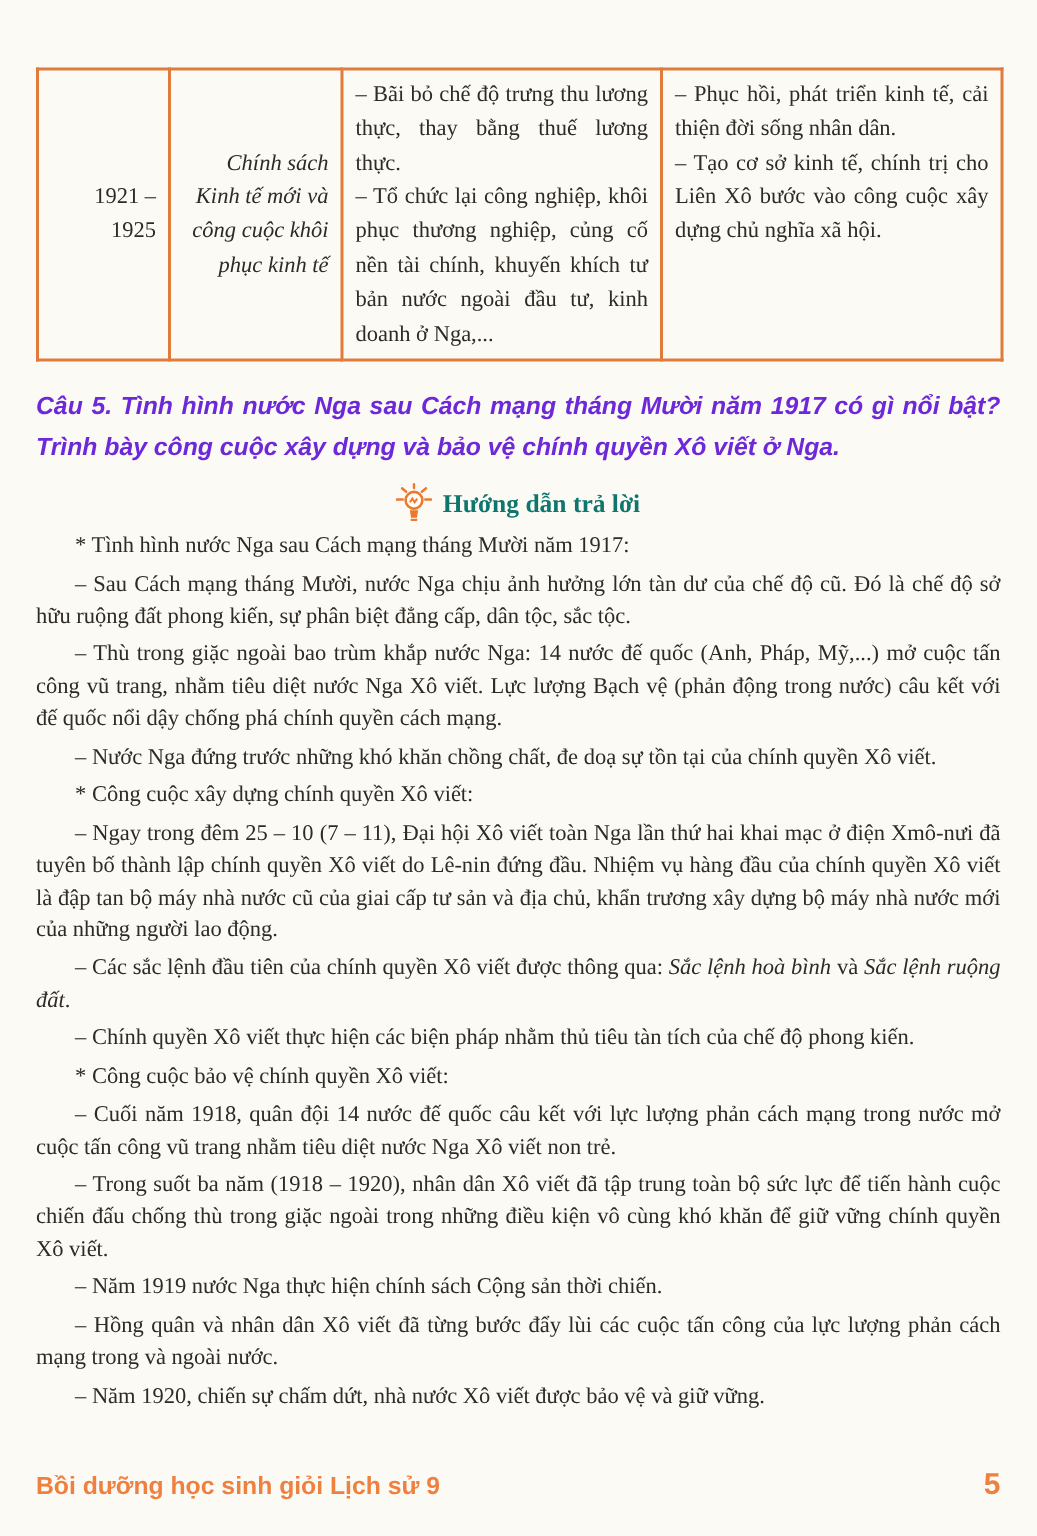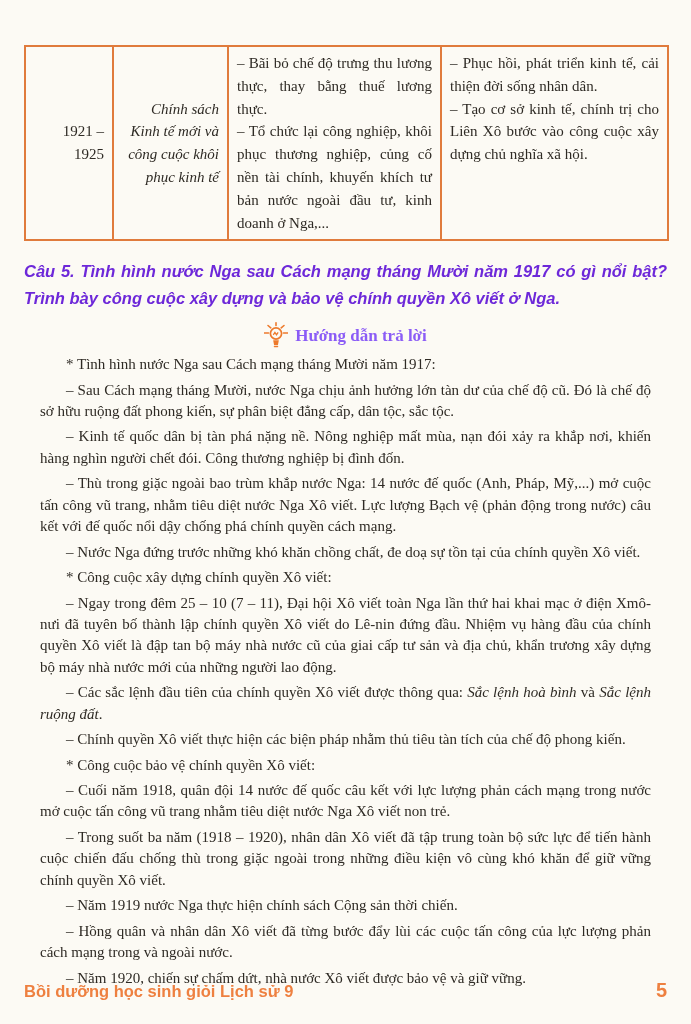--- a/index.html
+++ b/index.html
@@ -43,29 +43,29 @@
     text-align:justify;
   }
   
   .guide-heading{
     display:flex;justify-content:center;align-items:center;
     gap:7px;margin:11px 0 5px 0;
   }
   .bulb{display:inline-flex;align-items:center;}
   .guide-title{
     font-weight:bold;font-size:17px;
-    color:#8b5cf6;
+    color:#0f766e;
   }
   
   .answer{
     font-size:15px;line-height:1.43;
     text-align:justify;
   }
   .answer p{
-    margin:4px 16px;
+    margin:4px 0;
     text-indent:26px;
   }
   
   .footer{
     position:absolute;left:24px;right:24px;bottom:22px;
     display:flex;justify-content:space-between;align-items:baseline;
     font-family:Liberation Sans, sans-serif;
     color:#ee8040;font-weight:bold;
   }
   .book-title{font-size:16.5px;}
@@ -114,21 +114,20 @@
         <path d="M9.2 18.2 H14.8 L13.9 23.2 H10.1 Z" fill="#ed7a2c"></path>
         <line x1="10.4" y1="24.6" x2="13.6" y2="24.6" stroke="#ed7a2c" stroke-width="1.4" stroke-linecap="round"></line>
       </svg>
     </span>
     <span class="guide-title">Hướng dẫn trả lời</span>
   </div>
 
   <div class="answer">
       <p>* Tình hình nước Nga sau Cách mạng tháng Mười năm 1917:</p>
       <p>– Sau Cách mạng tháng Mười, nước Nga chịu ảnh hưởng lớn tàn dư của chế độ cũ. Đó là chế độ sở hữu ruộng đất phong kiến, sự phân biệt đẳng cấp, dân tộc, sắc tộc.</p>
-      <p>– Kinh tế quốc dân bị tàn phá nặng nề. Nông nghiệp mất mùa, nạn đói xảy ra khắp nơi, khiến hàng nghìn người chết đói. Công thương nghiệp bị đình đốn.</p>
       <p>– Thù trong giặc ngoài bao trùm khắp nước Nga: 14 nước đế quốc (Anh, Pháp, Mỹ,...) mở cuộc tấn công vũ trang, nhằm tiêu diệt nước Nga Xô viết. Lực lượng Bạch vệ (phản động trong nước) câu kết với đế quốc nổi dậy chống phá chính quyền cách mạng.</p>
       <p>– Nước Nga đứng trước những khó khăn chồng chất, đe doạ sự tồn tại của chính quyền Xô viết.</p>
       <p>* Công cuộc xây dựng chính quyền Xô viết:</p>
       <p>– Ngay trong đêm 25 – 10 (7 – 11), Đại hội Xô viết toàn Nga lần thứ hai khai mạc ở điện Xmô-nưi đã tuyên bố thành lập chính quyền Xô viết do Lê-nin đứng đầu. Nhiệm vụ hàng đầu của chính quyền Xô viết là đập tan bộ máy nhà nước cũ của giai cấp tư sản và địa chủ, khẩn trương xây dựng bộ máy nhà nước mới của những người lao động.</p>
       <p><span>– Các sắc lệnh đầu tiên của chính quyền Xô viết được thông qua: </span><i>Sắc lệnh hoà bình</i><span> và </span><i>Sắc lệnh ruộng đất</i><span>.</span></p>
       <p>– Chính quyền Xô viết thực hiện các biện pháp nhằm thủ tiêu tàn tích của chế độ phong kiến.</p>
       <p>* Công cuộc bảo vệ chính quyền Xô viết:</p>
       <p>– Cuối năm 1918, quân đội 14 nước đế quốc câu kết với lực lượng phản cách mạng trong nước mở cuộc tấn công vũ trang nhằm tiêu diệt nước Nga Xô viết non trẻ.</p>
       <p>– Trong suốt ba năm (1918 – 1920), nhân dân Xô viết đã tập trung toàn bộ sức lực để tiến hành cuộc chiến đấu chống thù trong giặc ngoài trong những điều kiện vô cùng khó khăn để giữ vững chính quyền Xô viết.</p>
       <p>– Năm 1919 nước Nga thực hiện chính sách Cộng sản thời chiến.</p>

